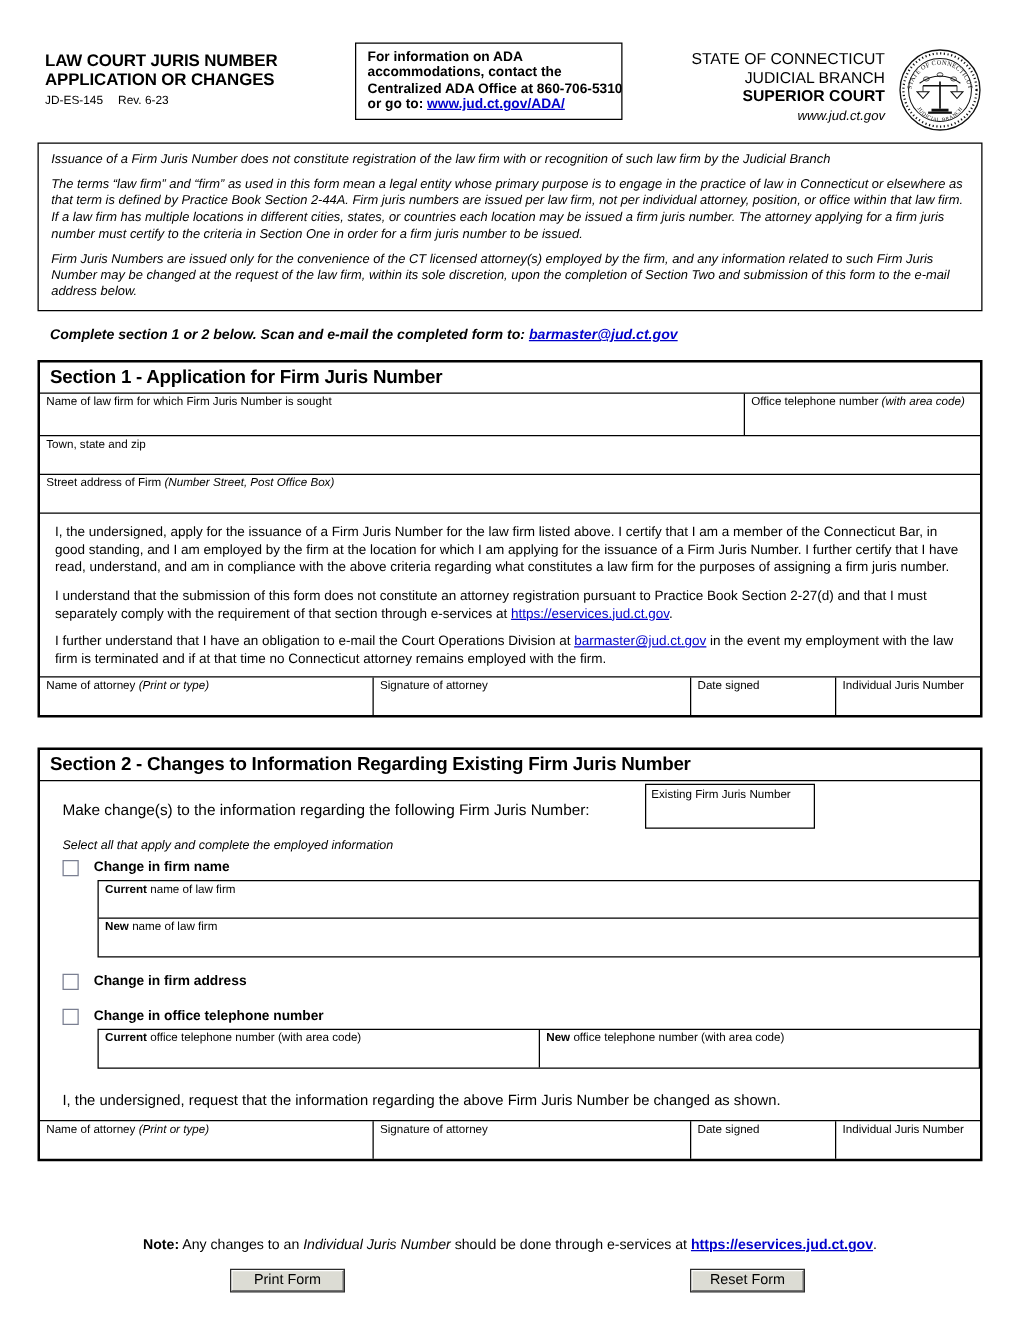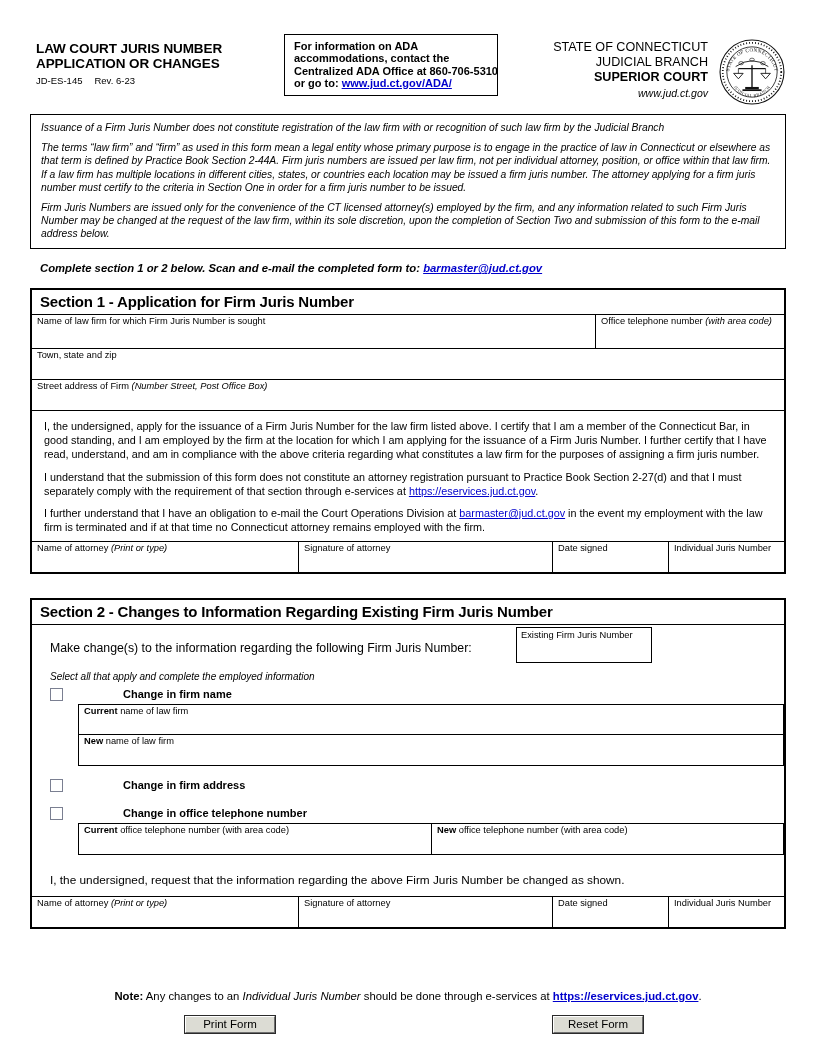--- a/index.html
+++ b/index.html
@@ -194,21 +194,20 @@
     font-style: italic;
     padding-left: 18px;
     margin-bottom: 3px;
   }
 
   .chk-group { position: relative; padding-left: 18px; }
   .chk-head {
     display: flex;
     align-items: center;
     height: 18px;
-    gap: 48px;
   }
   .checkbox {
     width: 13px; height: 13px;
     border: 1.4px solid #7a7f91;
     background: #ffffff;
     box-sizing: border-box;
     flex: 0 0 auto;
   }
   .chk-label {
     font-size: 11px;

